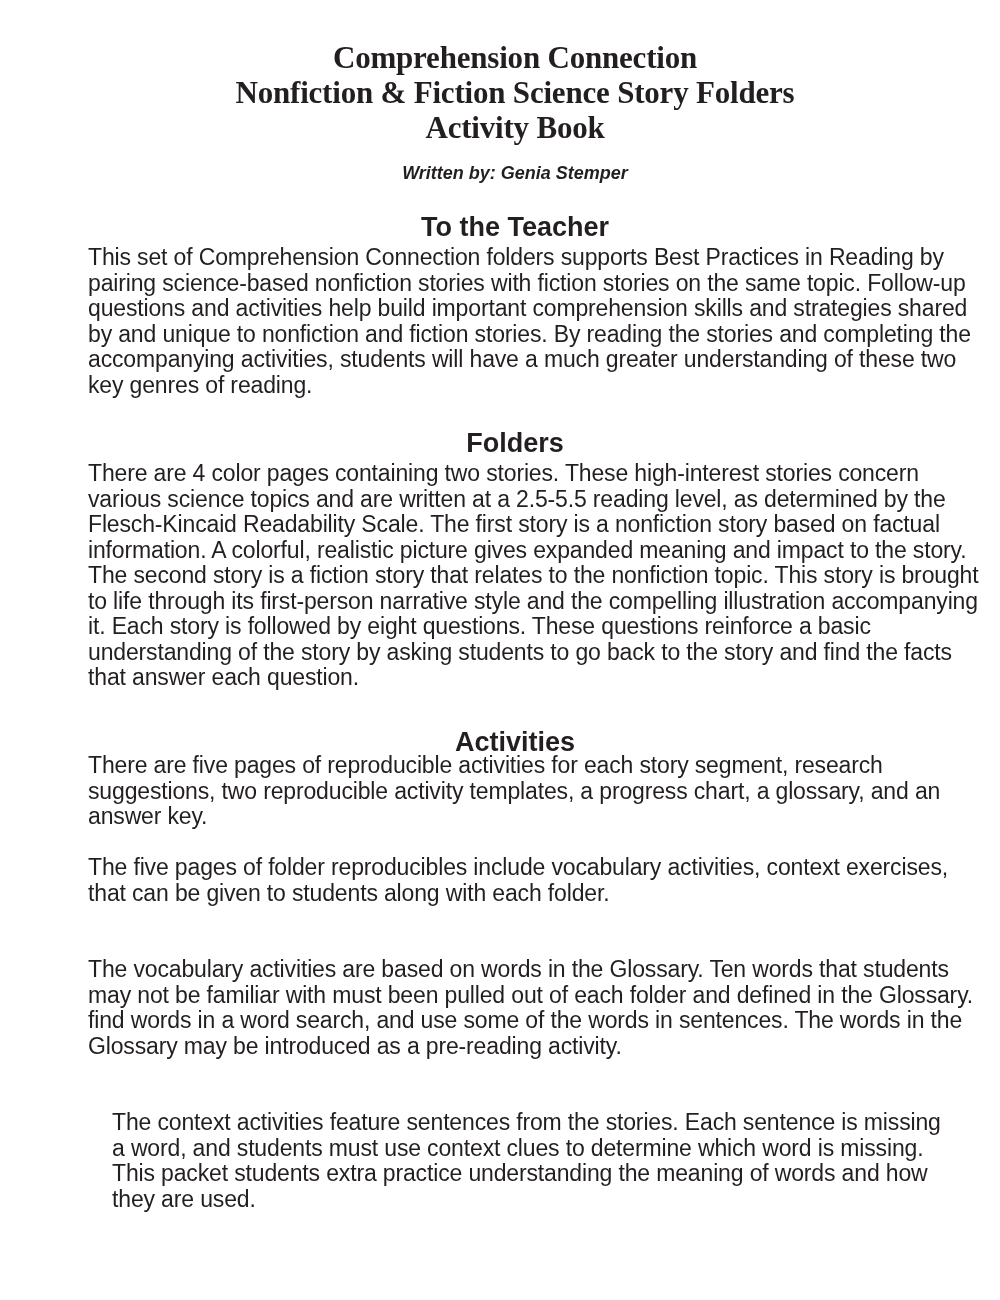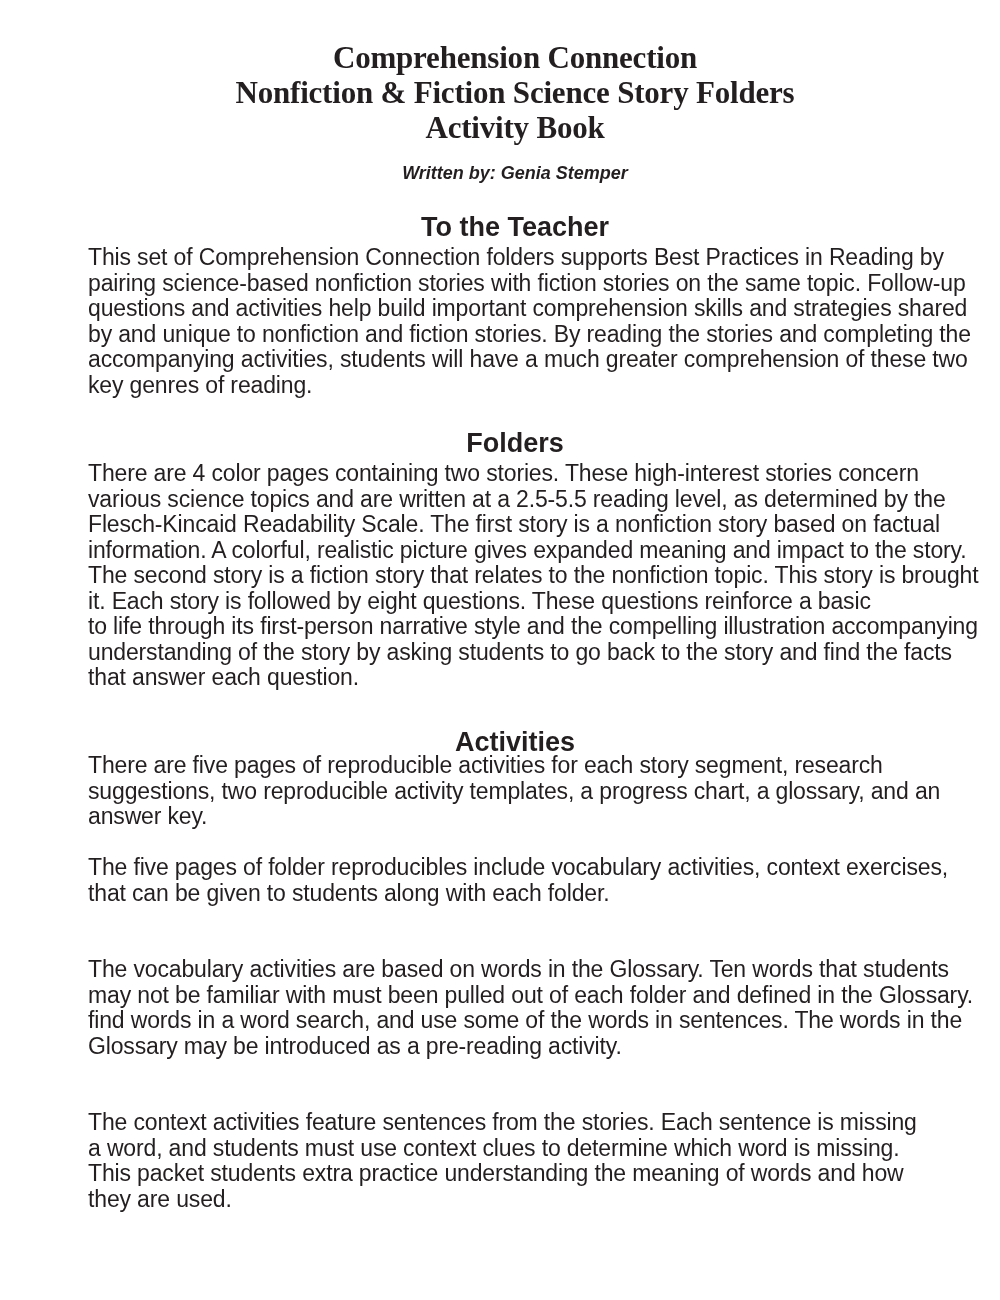--- a/index.html
+++ b/index.html
@@ -20,51 +20,51 @@
   <div class="title-line">Activity Book</div>
   <div class="author">Written by: Genia Stemper</div>
 </div>
 
 <div class="heading" style="top:212px;">To the Teacher</div>
 <div class="para" style="top:245px;">
   <span class="line">This set of Comprehension Connection folders supports Best Practices in Reading by</span>
   <span class="line">pairing science-based nonfiction stories with fiction stories on the same topic. Follow-up</span>
   <span class="line">questions and activities help build important comprehension skills and strategies shared</span>
   <span class="line">by and unique to nonfiction and fiction stories. By reading the stories and completing the</span>
-  <span class="line">accompanying activities, students will have a much greater comprehension of these two</span>
+  <span class="line">accompanying activities, students will have a much greater understanding of these two</span>
   <span class="line">key genres of reading.</span>
 </div>
 
 <div class="heading" style="top:428px;">Folders</div>
 <div class="para" style="top:461px;">
   <span class="line">There are 4 color pages containing two stories. These high-interest stories concern</span>
   <span class="line">various science topics and are written at a 2.5-5.5 reading level, as determined by the</span>
   <span class="line">Flesch-Kincaid Readability Scale. The first story is a nonfiction story based on factual</span>
   <span class="line">information. A colorful, realistic picture gives expanded meaning and impact to the story.</span>
   <span class="line">The second story is a fiction story that relates to the nonfiction topic. This story is brought</span>
+  <span class="line">to life through its first-person narrative style and the compelling illustration accompanying</span>
   <span class="line">it. Each story is followed by eight questions. These questions reinforce a basic</span>
-  <span class="line">to life through its first-person narrative style and the compelling illustration accompanying</span>
   <span class="line">understanding of the story by asking students to go back to the story and find the facts</span>
   <span class="line">that answer each question.</span>
 </div>
 
 <div class="heading" style="top:727px;">Activities</div>
 <div class="para" style="top:753px;">
   <span class="line">There are five pages of reproducible activities for each story segment, research</span>
   <span class="line">suggestions, two reproducible activity templates, a progress chart, a glossary, and an</span>
   <span class="line">answer key.</span>
 </div>
 <div class="para" style="top:855px;">
   <span class="line">The five pages of folder reproducibles include vocabulary activities, context exercises,</span>
   <span class="line">that can be given to students along with each folder.</span>
 </div>
 <div class="para" style="top:957px;">
   <span class="line">The vocabulary activities are based on words in the Glossary. Ten words that students</span>
   <span class="line">may not be familiar with must been pulled out of each folder and defined in the Glossary.</span>
   <span class="line">find words in a word search, and use some of the words in sentences. The words in the</span>
   <span class="line">Glossary may be introduced as a pre-reading activity.</span>
 </div>
-<div class="para" style="top:1110px;">
+<div class="para" style="top:1110px;margin-left:24px;">
   <span class="line">The context activities feature sentences from the stories. Each sentence is missing</span>
   <span class="line">a word, and students must use context clues to determine which word is missing.</span>
   <span class="line">This packet students extra practice understanding the meaning of words and how</span>
   <span class="line">they are used.</span>
 </div>
 
 </body></html>

